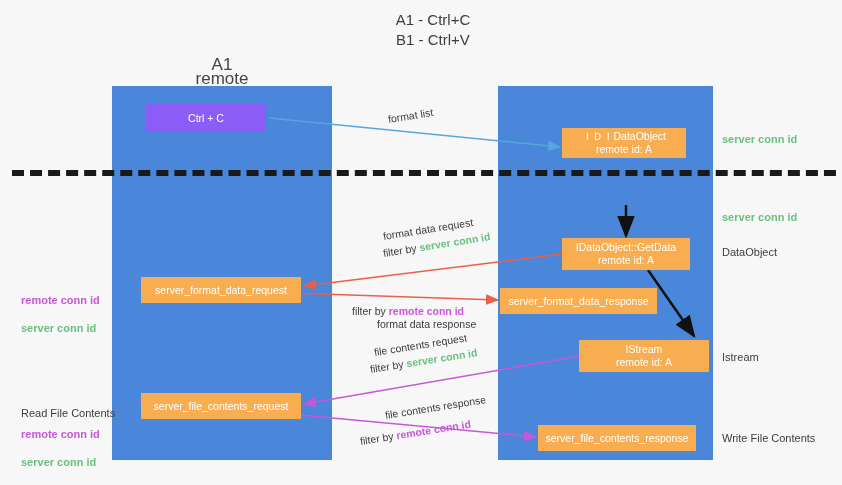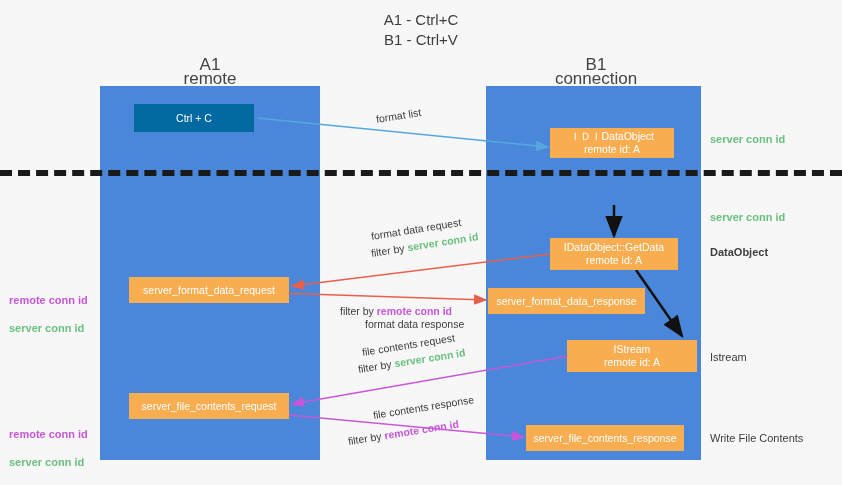--- a/index.html
+++ b/index.html
@@ -9,21 +9,21 @@
   body {
     width: 842px;
     height: 485px;
     background: #f7f7f7;
     font-family: "Liberation Sans", sans-serif;
     overflow: hidden;
     position: relative;
   }
   #stage {
     position: absolute;
-    left: 0;
+    left: 12px;
     top: 0;
     width: 830px;
     height: 485px;
   }
   svg#wires {
     position: absolute;
     left: 0;
     top: 0;
     width: 842px;
     height: 485px;
@@ -66,21 +66,21 @@
     flex-direction: column;
     align-items: center;
     justify-content: center;
     color: #ffffff;
     font-size: 10.5px;
     line-height: 13px;
     text-align: center;
     white-space: pre-line;
     padding: 2px 4px;
   }
-  .node.green { background: #0369a1; }
+  .node.green { background: #8b5cf6; }
   .node.orange { background: #f8ad51; }
 
   .side-label {
     position: absolute;
     font-size: 11px;
     line-height: 14px;
     color: #3d3d3d;
     white-space: pre-line;
   }
   .side-label.green  { color: #69c07f; font-weight: bold; }
@@ -118,22 +118,20 @@
 </head>
 <body>
 
 <div id="stage">
 
   <div class="title">A1 - Ctrl+C
 B1 - Ctrl+V</div>
 
   <div class="col-head col-head-a">A1
 remote</div>
-  <div class="col-head col-head-b">B1
-connection</div>
 
   <div class="lane lane-a"></div>
   <div class="lane lane-b"></div>
 
   <svg id="wires" viewBox="0 0 842 485">
     <defs>
       <marker id="ar-blue" markerWidth="9" markerHeight="7" refX="8" refY="3.5" orient="auto">
         <polygon points="0 0, 9 3.5, 0 7" fill="#56a7e0"></polygon>
       </marker>
       <marker id="ar-red" markerWidth="9" markerHeight="7" refX="8" refY="3.5" orient="auto">
@@ -195,30 +193,33 @@
   <div class="edge-label rot-up" style="left:362px; top:344px;">file contents request</div>
   <div class="edge-label rot-up" style="left:358px; top:361px;"><span>filter by </span><span class="hl-green">server conn id</span></div>
 
   <div class="edge-label rot-up" style="left:373px; top:407px;">file contents response</div>
   <div class="edge-label rot-up" style="left:348px; top:433px;"><span>filter by </span><span class="hl-purple">remote conn id</span></div>
 
   <div class="side-label green" style="left:710px; top:132px;">server conn id</div>
 
   <div class="side-label green" style="left:710px; top:210px;">server conn id</div>
 
-  <div class="side-label" style="left:710px; top:245px;font-weight:bold;">DataObject</div>
+  <div class="side-label" style="left:710px; top:245px;">DataObject</div>
 
   <div class="side-label" style="left:710px; top:350px;">Istream</div>
 
   <div class="side-label" style="left:710px; top:431px;text-align:right;">Write File Contents</div>
 
   <div class="stack-label" style="left:9px; top:279px;">
     <span class="l-remote">remote conn id</span>
     <span class="l-server">server conn id</span>
   </div>
 
+  <div class="stack-label" style="left:9px; top:392px;">
+    <span class="l-plain">Read File Contents</span>
+  </div>
 
   <div class="stack-label" style="left:9px; top:413px;">
     <span class="l-remote">remote conn id</span>
     <span class="l-server">server conn id</span>
   </div>
 
 </div>
 
 </body></html>

